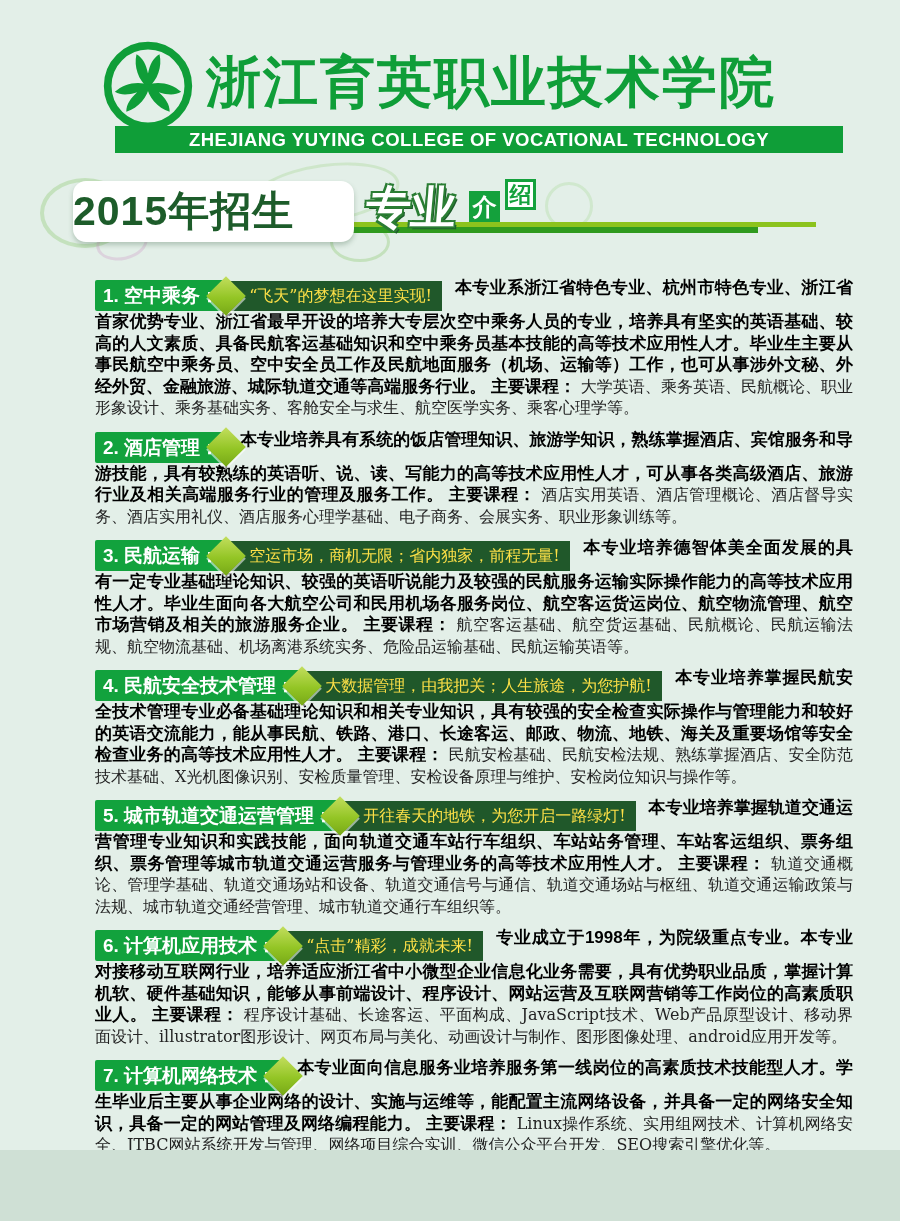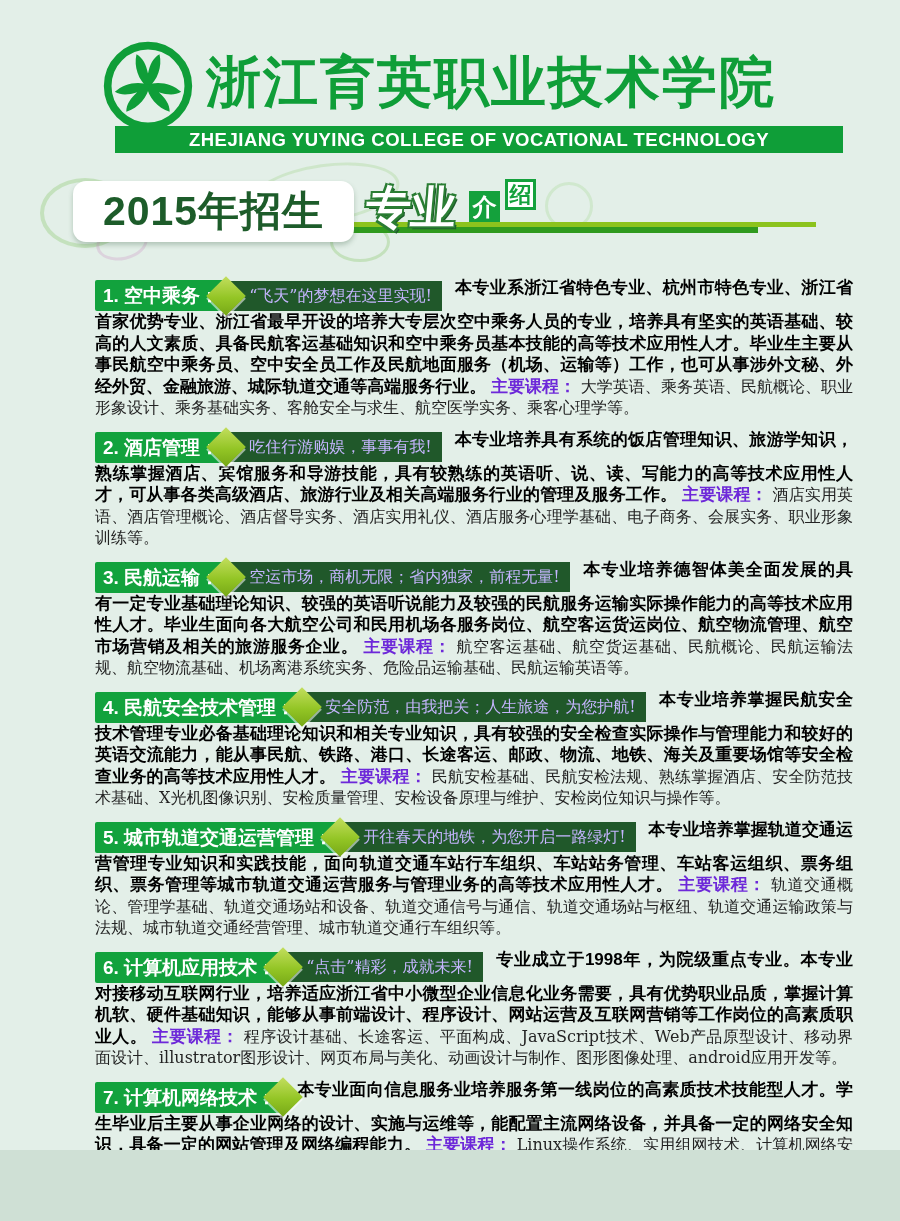--- a/index.html
+++ b/index.html
@@ -30,21 +30,21 @@
   .sw1 { left:40px;  top:178px; width:90px;  height:70px; border:4px solid rgba(150,205,125,.40); }
   .sw2 { left:96px;  top:226px; width:52px;  height:34px; border:3px solid rgba(205,160,200,.35); transform:rotate(-12deg); }
   .sw3 { left:250px; top:164px; width:150px; height:58px; border:3px solid rgba(165,215,145,.35); transform:rotate(-8deg); }
   .sw4 { left:330px; top:222px; width:60px;  height:40px; border:3px solid rgba(150,205,125,.40); }
   .sw5 { left:545px; top:182px; width:48px;  height:48px; border:3px solid rgba(165,215,145,.30); }
 
   .year-banner {
     position:absolute; left:73px; top:181px; width:281px; height:61px;
     background:#ffffff; border-radius:13px;
     box-shadow:0 3px 5px rgba(60,100,70,.30);
-    text-align:center; line-height:61px;
+    text-align:left; line-height:61px;
     font-size:41px; font-weight:800; color:#1d5c2a; letter-spacing:1px;
     white-space:nowrap; z-index:2;
   }
   .subtitle-zhuanye {
     position:absolute; left:366px; top:178px; z-index:2;
     font-size:45px; font-weight:800; color:#ffffff;
     transform:skewX(-5deg); white-space:nowrap;
     text-shadow:
       -2px -2px 0 #2a7d33, 2px -2px 0 #2a7d33,
       -2px  2px 0 #2a7d33, 2px  2px 0 #2a7d33,
@@ -78,26 +78,26 @@
     background:#12a23d; color:#ffffff; font-weight:800; font-size:19px;
     line-height:1; padding:6px 6px 6px 8px; border-radius:2px;
     position:relative; z-index:1;
   }
   .diamond {
     width:28px; height:28px; background:linear-gradient(135deg,#c3de5e 0%,#93c525 55%,#76a816 100%);
     transform:rotate(45deg); margin:0 -13px; position:relative; z-index:3;
     box-shadow:2px 2px 0 rgba(255,255,255,.55);
   }
   .slogan-box {
-    background:#20582a; color:#c4b5fd; font-size:16px; line-height:1;
+    background:#20582a; color:#fde047; font-size:16px; line-height:1;
     padding:7px 10px 7px 22px; font-family:"DejaVu Serif", serif;
     position:relative; z-index:0;
   }
   .sec-body    { font-weight:700; color:#000000; }
-  .courses-lbl { font-weight:700; color:#6d28d9; }
+  .courses-lbl { font-weight:700; color:#000000; }
   .courses     { font-weight:400; font-size:16px; color:#232323; font-family:"DejaVu Serif", serif; }
 </style>
 </head>
 <body>
 
 <div class="page">
 
   <div class="logo">
     <svg width="96" height="96" viewBox="0 0 100 100">
       <circle cx="50" cy="50" r="42" fill="none" stroke="#0f9e38" stroke-width="8"></circle>
@@ -134,21 +134,20 @@
       </span>
       <span class="sec-body">本专业系浙江省特色专业、杭州市特色专业、浙江省首家优势专业、浙江省最早开设的培养大专层次空中乘务人员的专业，培养具有坚实的英语基础、较高的人文素质、具备民航客运基础知识和空中乘务员基本技能的高等技术应用性人才。毕业生主要从事民航空中乘务员、空中安全员工作及民航地面服务（机场、运输等）工作，也可从事涉外文秘、外经外贸、金融旅游、城际轨道交通等高端服务行业。</span>
       <span class="courses-lbl">主要课程：</span>
       <span class="courses">大学英语、乘务英语、民航概论、职业形象设计、乘务基础实务、客舱安全与求生、航空医学实务、乘客心理学等。</span>
     </p>
 
     <p class="section">
       <span class="header-group">
         <span class="label-box">2. 酒店管理：</span>
         <span class="diamond"></span>
-        <span class="slogan-box">吃住行游购娱，事事有我!</span>
       </span>
       <span class="sec-body">本专业培养具有系统的饭店管理知识、旅游学知识，熟练掌握酒店、宾馆服务和导游技能，具有较熟练的英语听、说、读、写能力的高等技术应用性人才，可从事各类高级酒店、旅游行业及相关高端服务行业的管理及服务工作。</span>
       <span class="courses-lbl">主要课程：</span>
       <span class="courses">酒店实用英语、酒店管理概论、酒店督导实务、酒店实用礼仪、酒店服务心理学基础、电子商务、会展实务、职业形象训练等。</span>
     </p>
 
     <p class="section">
       <span class="header-group">
         <span class="label-box">3. 民航运输：</span>
         <span class="diamond"></span>
@@ -156,21 +155,21 @@
       </span>
       <span class="sec-body">本专业培养德智体美全面发展的具有一定专业基础理论知识、较强的英语听说能力及较强的民航服务运输实际操作能力的高等技术应用性人才。毕业生面向各大航空公司和民用机场各服务岗位、航空客运货运岗位、航空物流管理、航空市场营销及相关的旅游服务企业。</span>
       <span class="courses-lbl">主要课程：</span>
       <span class="courses">航空客运基础、航空货运基础、民航概论、民航运输法规、航空物流基础、机场离港系统实务、危险品运输基础、民航运输英语等。</span>
     </p>
 
     <p class="section">
       <span class="header-group">
         <span class="label-box">4. 民航安全技术管理：</span>
         <span class="diamond"></span>
-        <span class="slogan-box">安全防范，由我把关；人生旅途，为您护航!</span>
+        <span class="slogan-box">大数据管理，由我把关；人生旅途，为您护航!</span>
       </span>
       <span class="sec-body">本专业培养掌握民航安全技术管理专业必备基础理论知识和相关专业知识，具有较强的安全检查实际操作与管理能力和较好的英语交流能力，能从事民航、铁路、港口、长途客运、邮政、物流、地铁、海关及重要场馆等安全检查业务的高等技术应用性人才。</span>
       <span class="courses-lbl">主要课程：</span>
       <span class="courses">民航安检基础、民航安检法规、熟练掌握酒店、安全防范技术基础、X光机图像识别、安检质量管理、安检设备原理与维护、安检岗位知识与操作等。</span>
     </p>
 
     <p class="section">
       <span class="header-group">
         <span class="label-box">5. 城市轨道交通运营管理：</span>
         <span class="diamond"></span>

